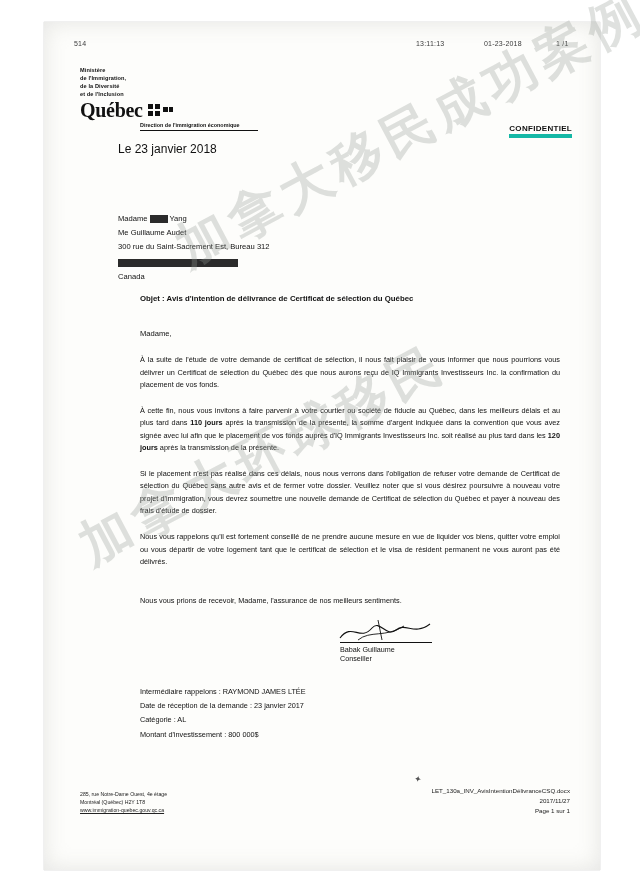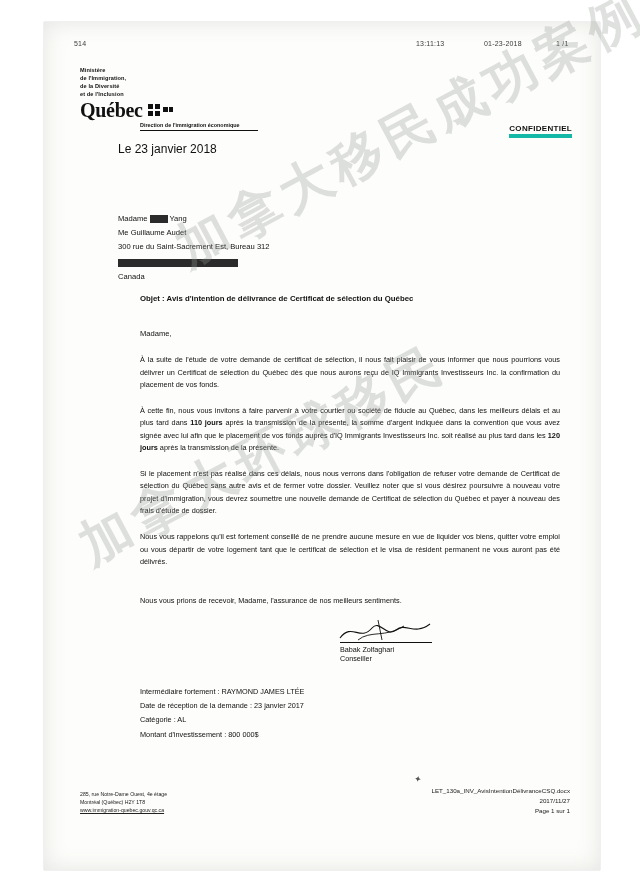--- a/index.html
+++ b/index.html
@@ -342,26 +342,26 @@
 
     <div class="sig">
       <span>
         <svg width="110" height="26" viewBox="0 0 110 26">
           <path d="M6 20 C18 4, 26 24, 38 10 C46 1, 52 20, 62 12 C72 4, 80 18, 96 6" fill="none" stroke="#111" stroke-width="1.1"></path>
           <path d="M24 22 C36 12, 52 20, 70 8" fill="none" stroke="#111" stroke-width="0.9"></path>
           <path d="M44 2 L48 22" fill="none" stroke="#111" stroke-width="0.9"></path>
         </svg>
       </span>
       <div class="line"></div>
-      <div class="nm">Babak Zolfaghari</div>
+      <div class="nm">Babak Guillaume</div>
       <div class="ttl">Conseiller</div>
     </div>
 
     <div class="facts">
-      <div>Intermédiaire fortement : RAYMOND JAMES LTÉE</div>
+      <div>Intermédiaire rappelons : RAYMOND JAMES LTÉE</div>
       <div>Date de réception de la demande : 23 janvier 2017</div>
       <div>Catégorie : AL</div>
       <div>Montant d'investissement : 800 000$</div>
     </div>
 
     <div class="pin">✦</div>
 
     <div class="foot-left">
       <div>285, rue Notre-Dame Ouest, 4e étage</div>
       <div>Montréal (Québec)  H2Y 1T8</div>

